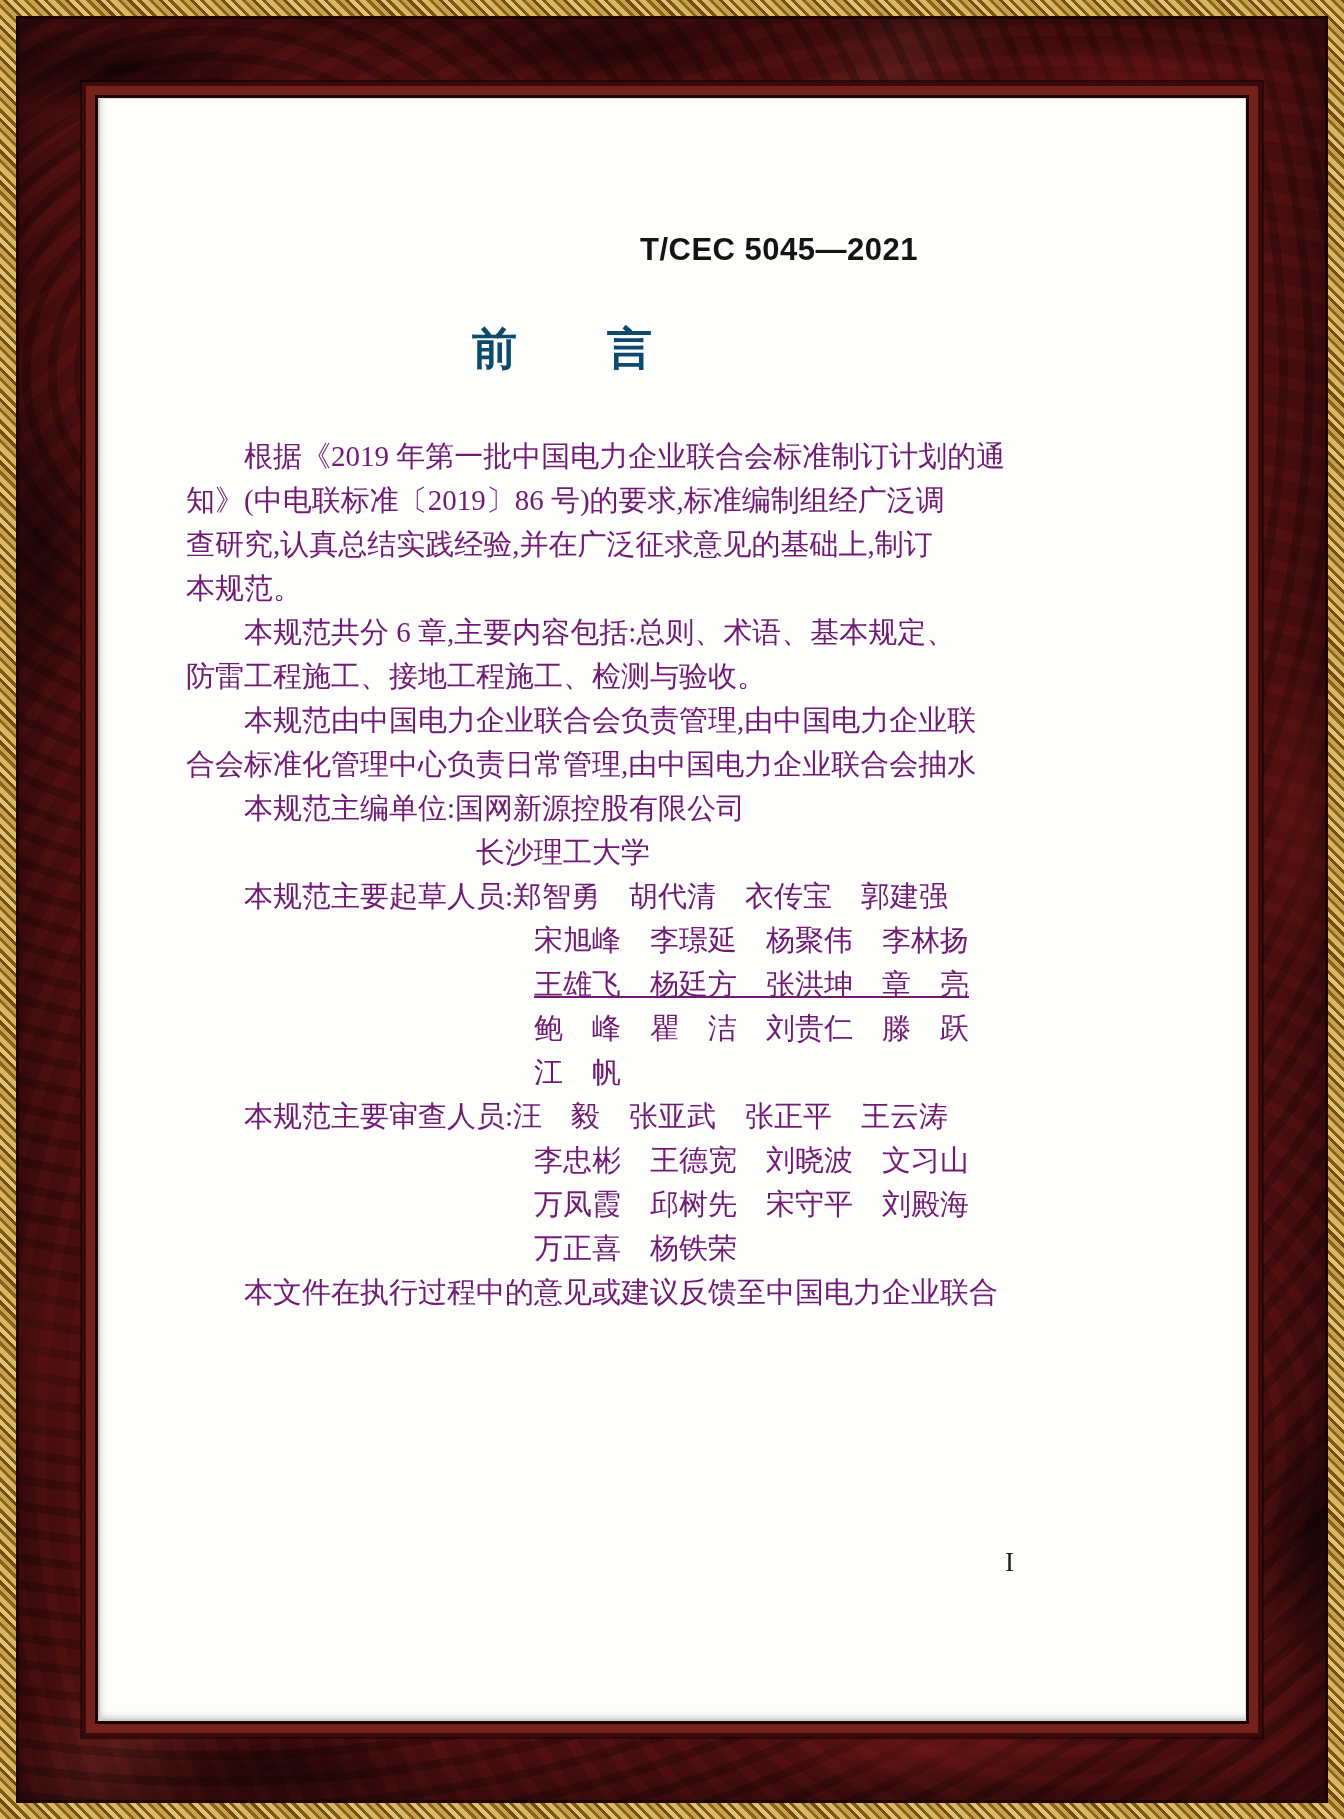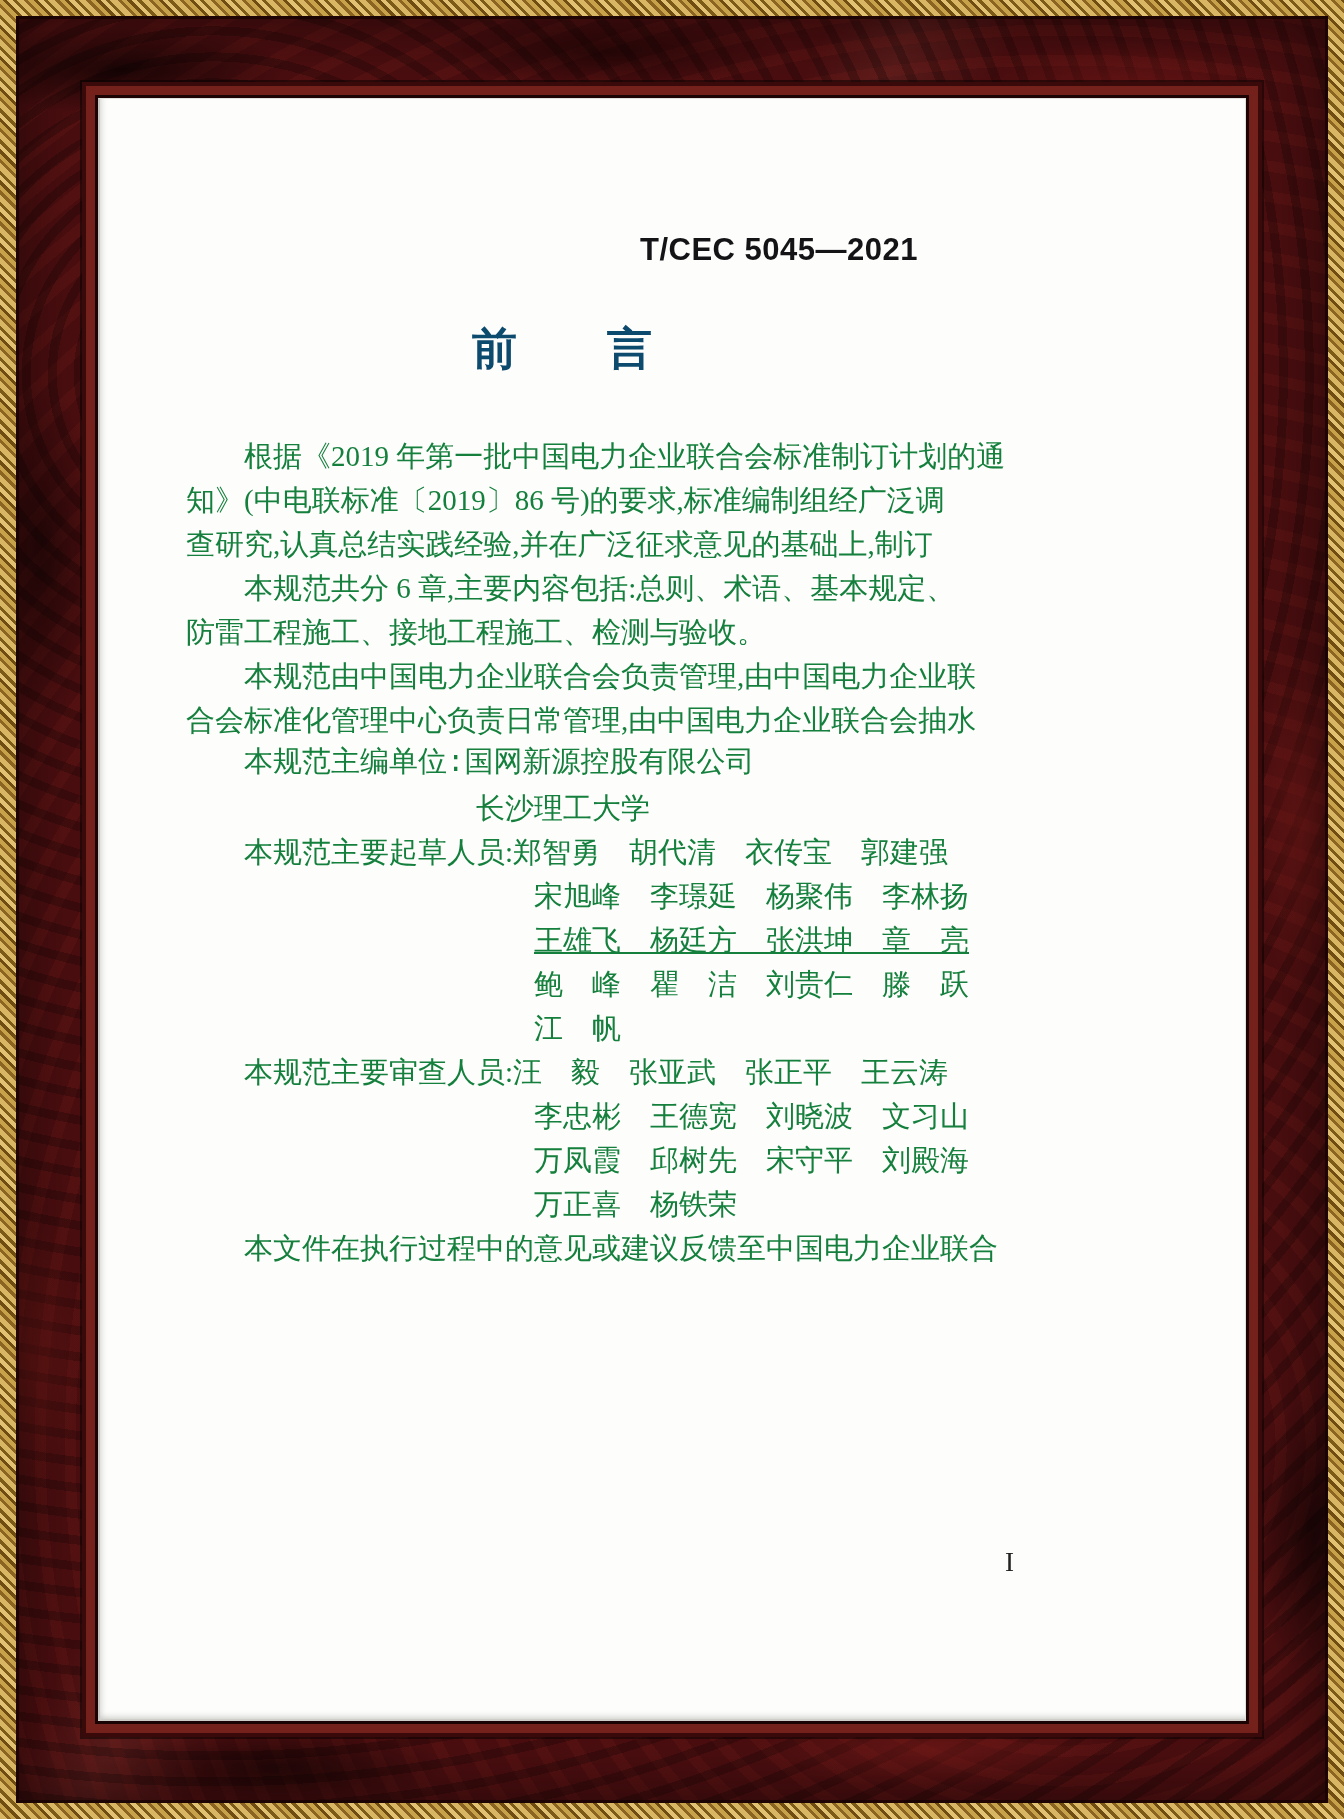--- a/index.html
+++ b/index.html
@@ -89,21 +89,21 @@
     text-align: center;
     white-space: pre;
     color: #0c4a6e;
   }
 
   .body-lines { margin-top: 56px; }
   .body-line {
     font-size: 29px;
     line-height: 44px;
     white-space: pre;
-    color: #15803d;
+    color: #701a75;
   }
 
   .page-number {
     position: absolute;
     left: 905px;
     top: 1448px;
     font-size: 27px;
     color: #222;
   }
 </style>
@@ -118,25 +118,26 @@
         <div class="text-block">
           <div class="std-code">T/CEC 5045—2021</div>
 
           <div class="doc-title">前　　言</div>
 
           <div class="body-lines">
 
           <div class="body-line" style="padding-left: 2em;">根据《2019 年第一批中国电力企业联合会标准制订计划的通</div>
               <div class="body-line">知》(中电联标准〔2019〕86 号)的要求,标准编制组经广泛调</div>
               <div class="body-line">查研究,认真总结实践经验,并在广泛征求意见的基础上,制订</div>
+              <div class="body-line">本规范。</div>
               <div class="body-line" style="padding-left: 2em;">本规范共分 6 章,主要内容包括:总则、术语、基本规定、</div>
               <div class="body-line">防雷工程施工、接地工程施工、检测与验收。</div>
               <div class="body-line" style="padding-left: 2em;">本规范由中国电力企业联合会负责管理,由中国电力企业联</div>
               <div class="body-line">合会标准化管理中心负责日常管理,由中国电力企业联合会抽水</div>
-              <div class="body-line" style="padding-left: 2em; font-family: Liberation Mono, monospace;">本规范主编单位:国网新源控股有限公司</div>
+              <div class="body-line" style="padding-left: 2em;">本规范主编单位:国网新源控股有限公司</div>
               <div class="body-line" style="padding-left: 10em;">长沙理工大学</div>
               <div class="body-line" style="padding-left: 2em;">本规范主要起草人员:郑智勇　胡代清　衣传宝　郭建强</div>
               <div class="body-line" style="padding-left: 12em;">宋旭峰　李璟延　杨聚伟　李林扬</div>
               <div class="body-line" style="padding-left: 12em; text-decoration: underline;">王雄飞　杨廷方　张洪坤　章　亮</div>
               <div class="body-line" style="padding-left: 12em;">鲍　峰　瞿　洁　刘贵仁　滕　跃</div>
               <div class="body-line" style="padding-left: 12em;">江　帆</div>
               <div class="body-line" style="padding-left: 2em;">本规范主要审查人员:汪　毅　张亚武　张正平　王云涛</div>
               <div class="body-line" style="padding-left: 12em; text-align: right;">李忠彬　王德宽　刘晓波　文习山</div>
               <div class="body-line" style="padding-left: 12em;">万凤霞　邱树先　宋守平　刘殿海</div>
               <div class="body-line" style="padding-left: 12em;">万正喜　杨铁荣</div>

